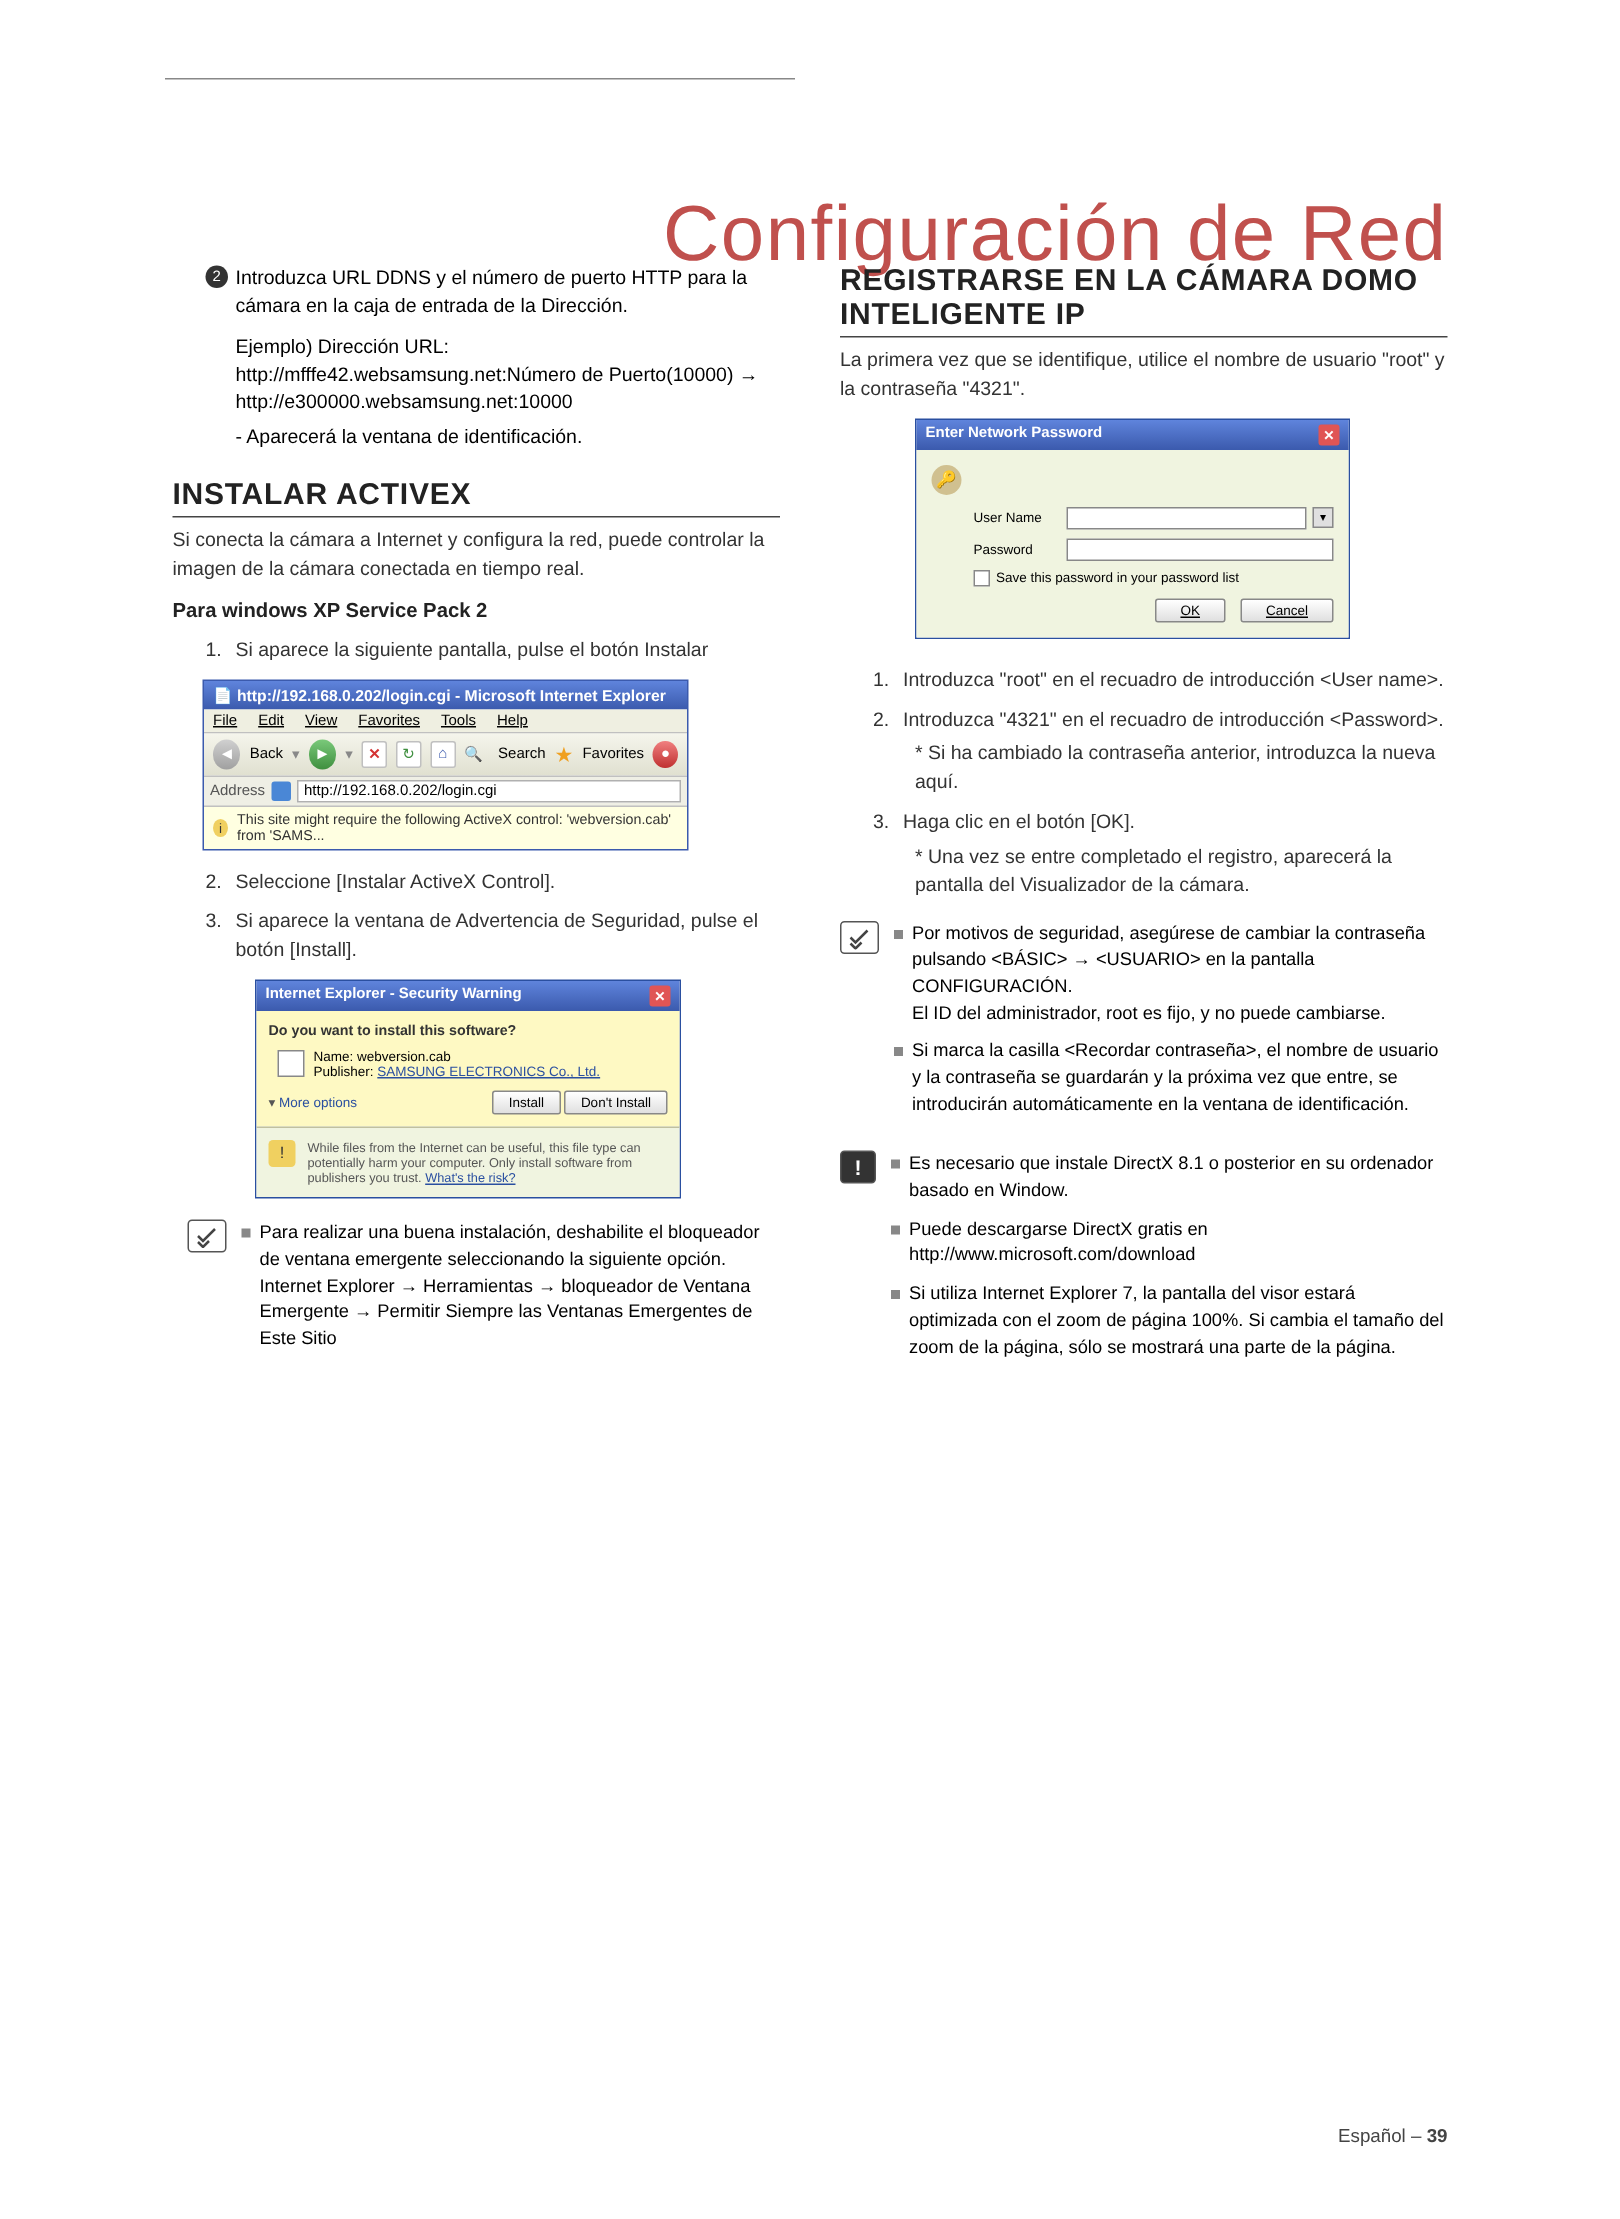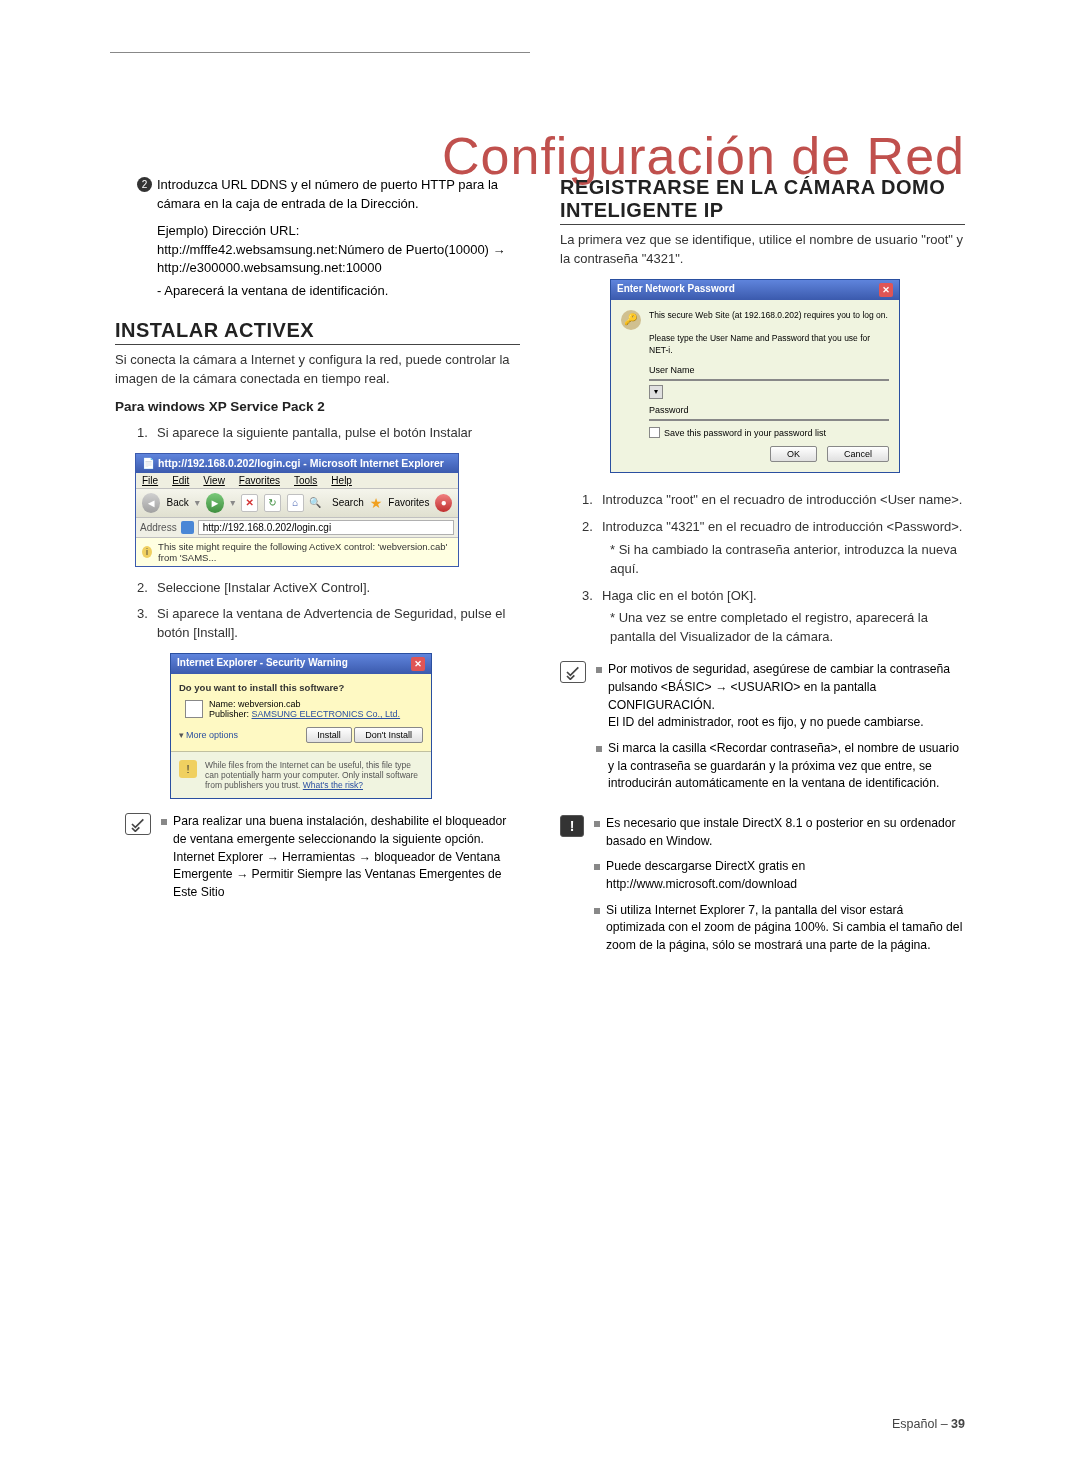--- a/index.html
+++ b/index.html
@@ -177,21 +177,21 @@
       color: #333;
       display: flex;
       align-items: center;
       gap: 6px;
     }
     .info-icon { width: 12px; height: 12px; border-radius: 50%; background: #f0d060; display: inline-flex; align-items: center; justify-content: center; color: #333; font-size: 9px; }
 
     
     .security-dialog {
       border: 1px solid #2a4fa0;
-      width: 262px;
+      width: 284px;
       margin: 10px 0 12px 55px;
       font-size: 9px;
     }
     .sec-title {
       background: linear-gradient(#5f84dc, #3b5aad);
       color: #fff;
       padding: 3px 6px;
       font-size: 10px;
       font-weight: bold;
       display: flex;
@@ -238,28 +238,28 @@
       display: flex;
       justify-content: space-between;
     }
     .np-body {
       background: #f0f4e0;
       padding: 10px;
     }
     .np-head-row { display: flex; gap: 8px; margin-bottom: 8px; }
     .np-gear { width: 20px; height: 20px; border-radius: 50%; background: #d0c090; display: inline-flex; align-items: center; justify-content: center; flex-shrink: 0; font-size: 11px; }
     .np-desc { font-size: 8.5px; line-height: 1.4; }
-    .np-form-row { display: flex; margin-bottom: 6px; gap: 4px; padding-left: 28px; flex-direction: column;}
+    .np-form-row { display: flex; align-items: center; margin-bottom: 6px; gap: 4px; padding-left: 28px;}
     .np-label { width: 58px; font-size: 9px; }
     .np-input { flex: 1; border: 1px solid #888; background: #fff; height: 15px; }
     .np-dd { width: 14px; height: 14px; border: 1px solid #888; background: #e0e0e0; text-align: center; font-size: 8px; line-height: 12px; }
     .np-check-row { display: flex; align-items: center; gap: 4px; padding-left: 28px; margin: 4px 0 8px 0; font-size: 9px; }
     .np-checkbox { width: 11px; height: 11px; border: 1px solid #888; background: #fff; }
     .np-btn-row { display: flex; justify-content: flex-end; gap: 10px; }
-    .np-btn { background: linear-gradient(#fff, #e0e0e0); border: 1px solid #888; padding: 2px 16px; font-size: 9px; border-radius: 2px; }
+    .np-btn { background: linear-gradient(#fff, #e0e0e0); border: 1px solid #888; padding: 2px 16px; font-size: 9px; border-radius: 2px; text-decoration: underline; }
 
     
     .note-block {
       display: flex;
       gap: 10px;
       margin-top: 14px;
       padding-left: 10px;
     }
     .note-block.right-col { padding-left: 0; }
     .note-icon {
@@ -429,24 +429,20 @@
     <p class="body-text">La primera vez que se identifique, utilice el nombre de usuario "root" y la contraseña "4321".</p>
 
     <div class="net-pass-dialog">
       <div class="np-title">
         <span>Enter Network Password</span>
         <span class="sec-close">✕</span>
       </div>
       <div class="np-body">
         <div class="np-head-row">
           <span class="np-gear">🔑</span>
-          <span class="np-desc">
-            <span>This secure Web Site (at 192.168.0.202) requires you to log on.</span><br><br>
-            <span>Please type the User Name and Password that you use for NET-i.</span>
-          </span>
         </div>
         <div class="np-form-row">
           <span class="np-label">User Name</span>
           <span class="np-input"></span>
           <span class="np-dd">▾</span>
         </div>
         <div class="np-form-row">
           <span class="np-label">Password</span>
           <span class="np-input"></span>
         </div>

